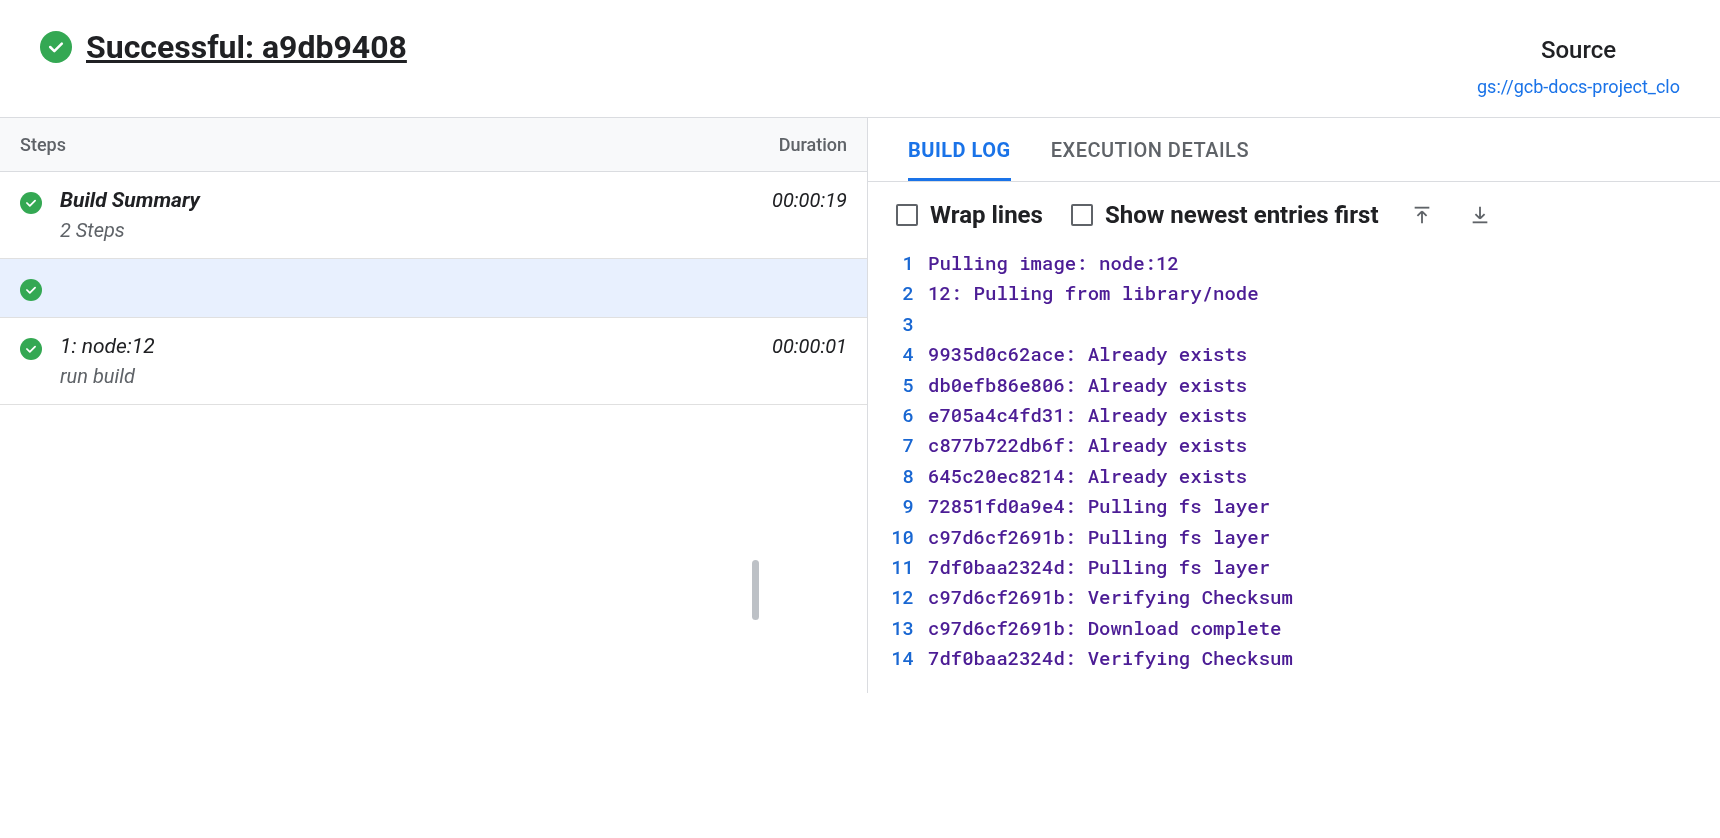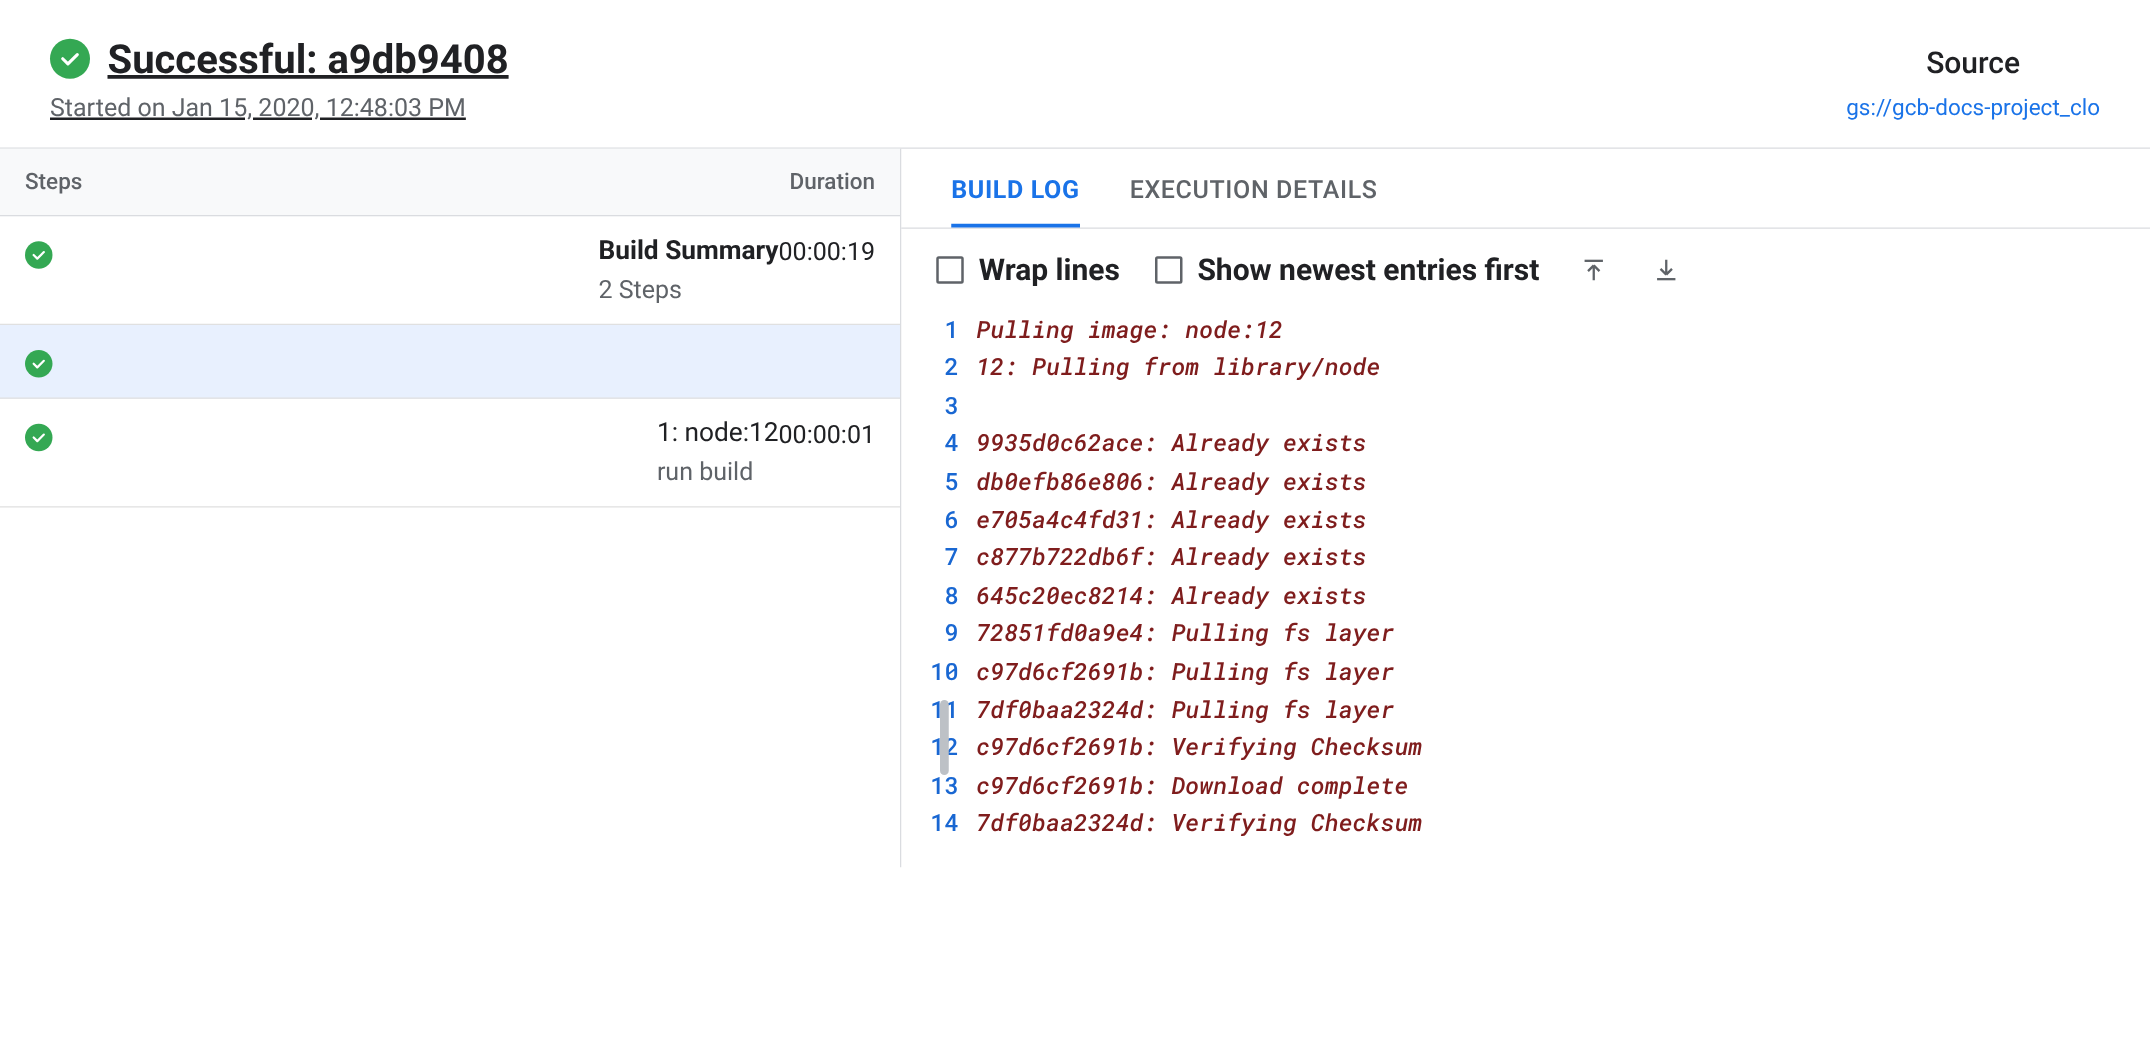--- a/index.html
+++ b/index.html
@@ -67,21 +67,21 @@
     .source-link {
       color: #1a73e8;
       font-size: 18px;
       cursor: pointer;
     }
     .content-row {
       display: flex;
       border-top: 1px solid #dadce0;
     }
     .steps-panel {
-      width: 721px;
+      width: 868px;
       border-right: 1px solid #dadce0;
     }
     .steps-header {
       display: flex;
       justify-content: space-between;
       align-items: center;
       padding: 16px 20px;
       background: #f8f9fa;
       border-bottom: 1px solid #dadce0;
       font-size: 18px;
@@ -110,22 +110,23 @@
       flex-shrink: 0;
       margin-top: 4px;
     }
     .step-check svg {
       width: 14px;
       height: 14px;
     }
     .step-body {
       flex: 1;
       display: flex;
-      justify-content: flex-end;
+      justify-content: space-between;
       align-items: flex-start;
+      font-style: italic;
     }
     .step-text {
       display: flex;
       flex-direction: column;
       gap: 6px;
     }
     .step-title {
       font-size: 21px;
       color: #202124;
       font-weight: 400;
@@ -214,22 +215,21 @@
       font-weight: 500;
     }
     .line-num {
       width: 40px;
       text-align: right;
       color: #1967d2;
       padding-right: 14px;
       flex-shrink: 0;
     }
     .line-text {
-      color: #7f1d1d;
-      font-style: italic;
+      color: #4c1d95;
     }
     .scrollbar-handle {
       position: absolute;
       left: 752px;
       top: 560px;
       width: 7px;
       height: 60px;
       background: #bdc1c6;
       border-radius: 4px;
     }
@@ -240,21 +240,20 @@
 <div class="header">
   <div class="header-left">
     <div class="title-row">
       <span class="check-icon">
         <svg viewBox="0 0 24 24" fill="none" stroke="white" stroke-width="3" stroke-linecap="round" stroke-linejoin="round">
             <polyline points="5 12 10 17 19 8"></polyline>
           </svg>
       </span>
       <h1 class="page-title">Successful: a9db9408</h1>
     </div>
-    <div class="subtitle">Started on Jan 15, 2020, 12:48:03 PM</div>
   </div>
   <div class="header-right">
     <div class="source-label">Source</div>
     <a class="source-link">gs://gcb-docs-project_clo</a>
   </div>
 </div>
 
 <div class="content-row">
   <div class="steps-panel">
     <div class="steps-header">

